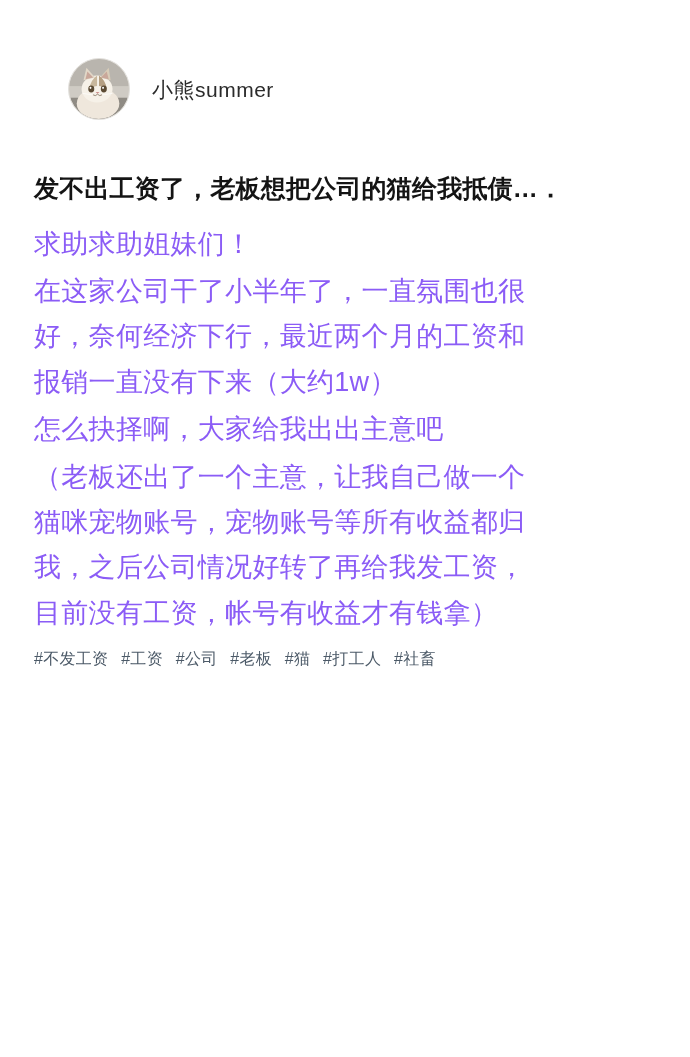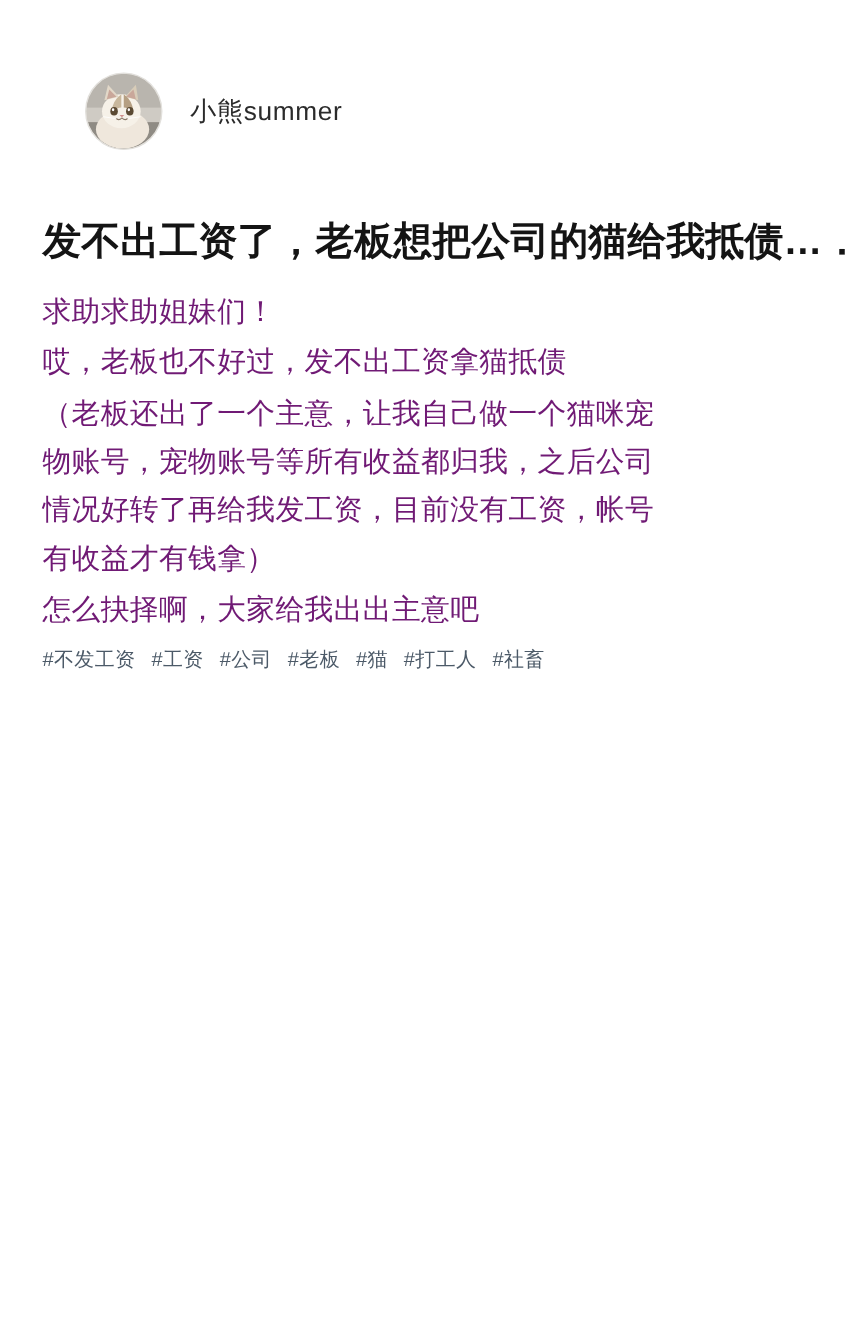--- a/index.html
+++ b/index.html
@@ -51,33 +51,33 @@
     letter-spacing: 0.5px;
     line-height: 1;
   }
 
   
   .post {
     padding: 0 34px 0 34px;
     margin-top: 52px;
   }
   .post-title {
-    font-size: 31px;
+    font-size: 25px;
     font-weight: bold;
     color: #141414;
     line-height: 1.35;
     letter-spacing: 0.2px;
     margin: 0 0 16px 0;
     white-space: nowrap;
   }
   .post-body p {
     margin: 0 0 2px 0;
-    font-size: 23px;
+    font-size: 27px;
     line-height: 1.68;
-    color: #701a75;
+    color: #8b5cf6;
     letter-spacing: 0.3px;
   }
   .tags {
     margin-top: 10px;
     font-size: 16px;
     line-height: 1.68;
     color: #52606d;
     letter-spacing: 0.3px;
   }
   .tag {
@@ -132,23 +132,23 @@
       </svg>
     </div>
     <div class="author-name">小熊summer</div>
   </div>
 
   <div class="post">
     <h1 class="post-title">发不出工资了，老板想把公司的猫给我抵债…．</h1>
 
     <div class="post-body">
       <p>求助求助姐妹们！</p>
-      <p>哎，老板也不好过，发不出工资拿猫抵债</p>
+      <p>在这家公司干了小半年了，一直氛围也很好，奈何经济下行，最近两个月的工资和报销一直没有下来（大约1w）</p>
+      <p>怎么抉择啊，大家给我出出主意吧</p>
       <p>（老板还出了一个主意，让我自己做一个猫咪宠物账号，宠物账号等所有收益都归我，之后公司情况好转了再给我发工资，目前没有工资，帐号有收益才有钱拿）</p>
-      <p>怎么抉择啊，大家给我出出主意吧</p>
     </div>
 
     <div class="tags">
       <span class="tag">#不发工资</span>
       <span class="tag">#工资</span>
       <span class="tag">#公司</span>
       <span class="tag">#老板</span>
       <span class="tag">#猫</span>
       <span class="tag">#打工人</span>
       <span class="tag">#社畜</span>

